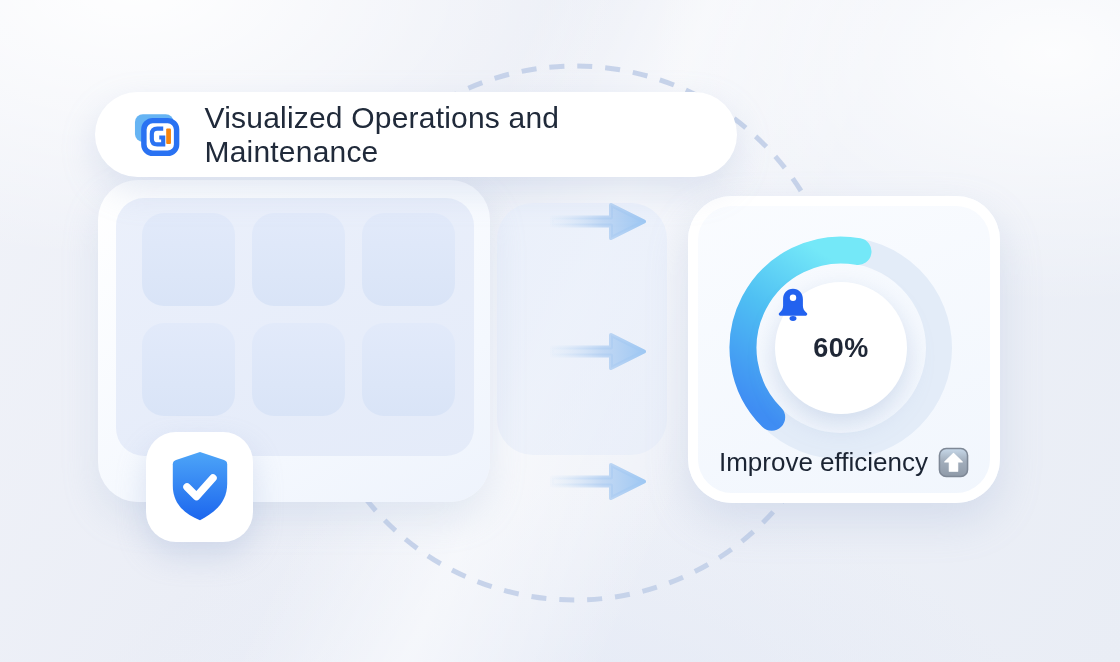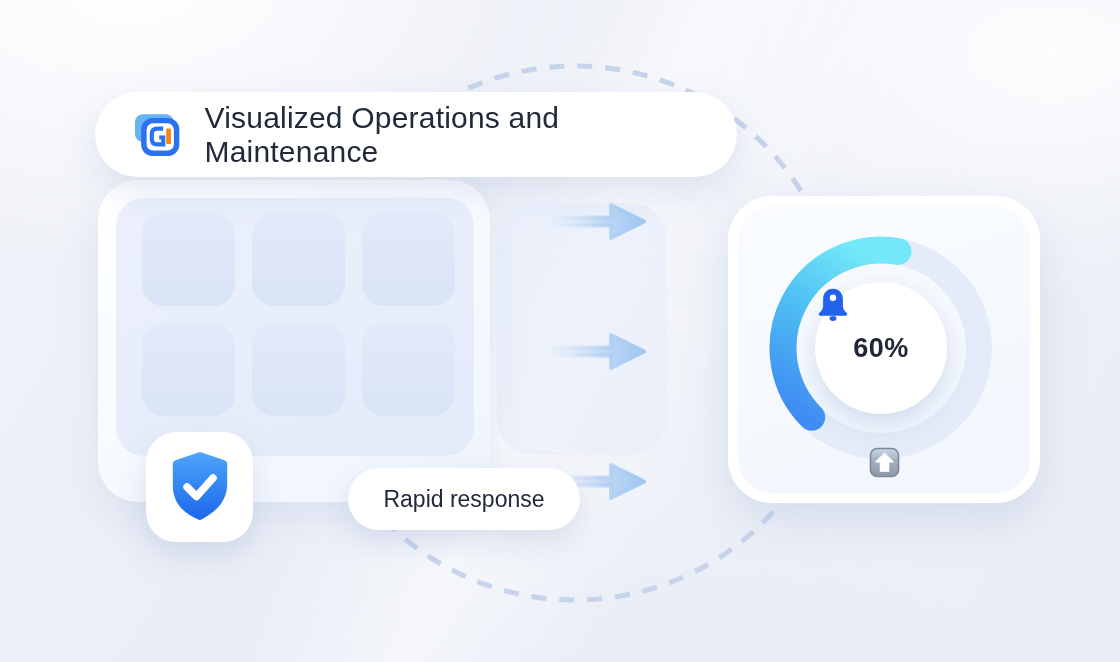--- a/index.html
+++ b/index.html
@@ -73,21 +73,21 @@
   .rapid-pill{
     position:absolute; left:348px; top:468px; width:232px; height:62px;
     border-radius:31px; background:#ffffff; z-index:4;
     display:flex; align-items:center; justify-content:center;
     box-shadow:0 12px 28px rgba(150,170,210,.28);
   }
   .rapid-pill .label{ font-size:23px; font-weight:500; color:#202a3a; }
 
   
   .result-card{
-    position:absolute; left:728px; top:196px; width:312px; height:307px;
+    position:absolute; left:688px; top:196px; width:312px; height:307px;
     border-radius:44px; z-index:3;
     background:linear-gradient(160deg,#fafcff 0%,#f1f6fd 100%);
     box-shadow: inset 0 0 0 10px rgba(255,255,255,.95), 0 18px 40px rgba(148,168,208,.25);
     padding-left: 7px;
   }
   .gauge{ position:absolute; left:23px; top:22px; width:260px; height:260px; }
   .gauge svg{ position:absolute; left:0; top:0; }
   .gauge-center{
     position:absolute; left:64px; top:64px; width:132px; height:132px;
     border-radius:50%; background:#ffffff;
@@ -156,23 +156,20 @@
     </defs>
     <path d="M3 14.5 H62 V2 L95 18.5 L62 35 V22.5 H3 z" fill="url(#arrowGrad1)" stroke="url(#arrowGrad1)" stroke-width="4" stroke-linejoin="round"></path>
   </svg>
   <svg class="flow-arrow arrow-2" width="98" height="37" viewBox="0 0 98 37">
     <path d="M3 14.5 H62 V2 L95 18.5 L62 35 V22.5 H3 z" fill="url(#arrowGrad1)" stroke="url(#arrowGrad1)" stroke-width="4" stroke-linejoin="round"></path>
   </svg>
   <svg class="flow-arrow arrow-3" width="98" height="37" viewBox="0 0 98 37">
     <path d="M3 14.5 H62 V2 L95 18.5 L62 35 V22.5 H3 z" fill="url(#arrowGrad1)" stroke="url(#arrowGrad1)" stroke-width="4" stroke-linejoin="round"></path>
   </svg>
 
-  <div class="rapid-pill">
-    <div class="label">Rapid response</div>
-  </div>
 
   <div class="result-card">
     <div class="gauge">
       <svg width="260" height="260" viewBox="0 0 260 260">
         <defs>
           <linearGradient id="arcGrad" x1="0.2" y1="1" x2="0.65" y2="0">
             <stop offset="0" stop-color="#3f8df3"></stop>
             <stop offset="0.55" stop-color="#4fc0f3"></stop>
             <stop offset="1" stop-color="#74e8f8"></stop>
           </linearGradient>
@@ -183,20 +180,21 @@
       <div class="gauge-center">
         <svg width="36" height="43" viewBox="0 0 24 24">
           <path d="M12 2.2 C8.1 2.2 5.4 5.2 5.4 9.2 v4.3 c0 1.9 -.9 3.5 -2.4 4.6 -.4.3 -.6.7 -.5 1.1 .1.6 .6 1 1.2 1 h16.6 c.6 0 1.1 -.4 1.2 -1 .1-.4 -.1-.8 -.5-1.1 -1.5-1.1 -2.4-2.7 -2.4-4.6 V9.2 C18.6 5.2 15.9 2.2 12 2.2 Z" fill="#2262ef"></path>
           <circle cx="12" cy="8.2" r="2.15" fill="#ffffff"></circle>
           <ellipse cx="12" cy="22" rx="2.3" ry="1.6" fill="#2262ef"></ellipse>
         </svg>
         <div class="gauge-value">60%</div>
       </div>
     </div>
     <div class="result-caption">
+      <span class="caption-text">Improve efficiency</span>
       <svg width="31" height="31" viewBox="0 0 32 32">
         <defs>
           <linearGradient id="emojiGrad" x1="0" y1="0" x2="0" y2="1">
             <stop offset="0" stop-color="#c8d9ea"></stop>
             <stop offset="0.45" stop-color="#a2aebc"></stop>
             <stop offset="1" stop-color="#8f9aa8"></stop>
           </linearGradient>
         </defs>
         <rect x="1.5" y="1.5" width="29" height="29" rx="7" fill="url(#emojiGrad)" stroke="#7e8896" stroke-width="1.6"></rect>
         <path d="M16 6.5 L25 15.5 H20.3 V25 H11.7 V15.5 H7 Z" fill="#ffffff" stroke="#ffffff" stroke-width="1.2" stroke-linejoin="round"></path>

